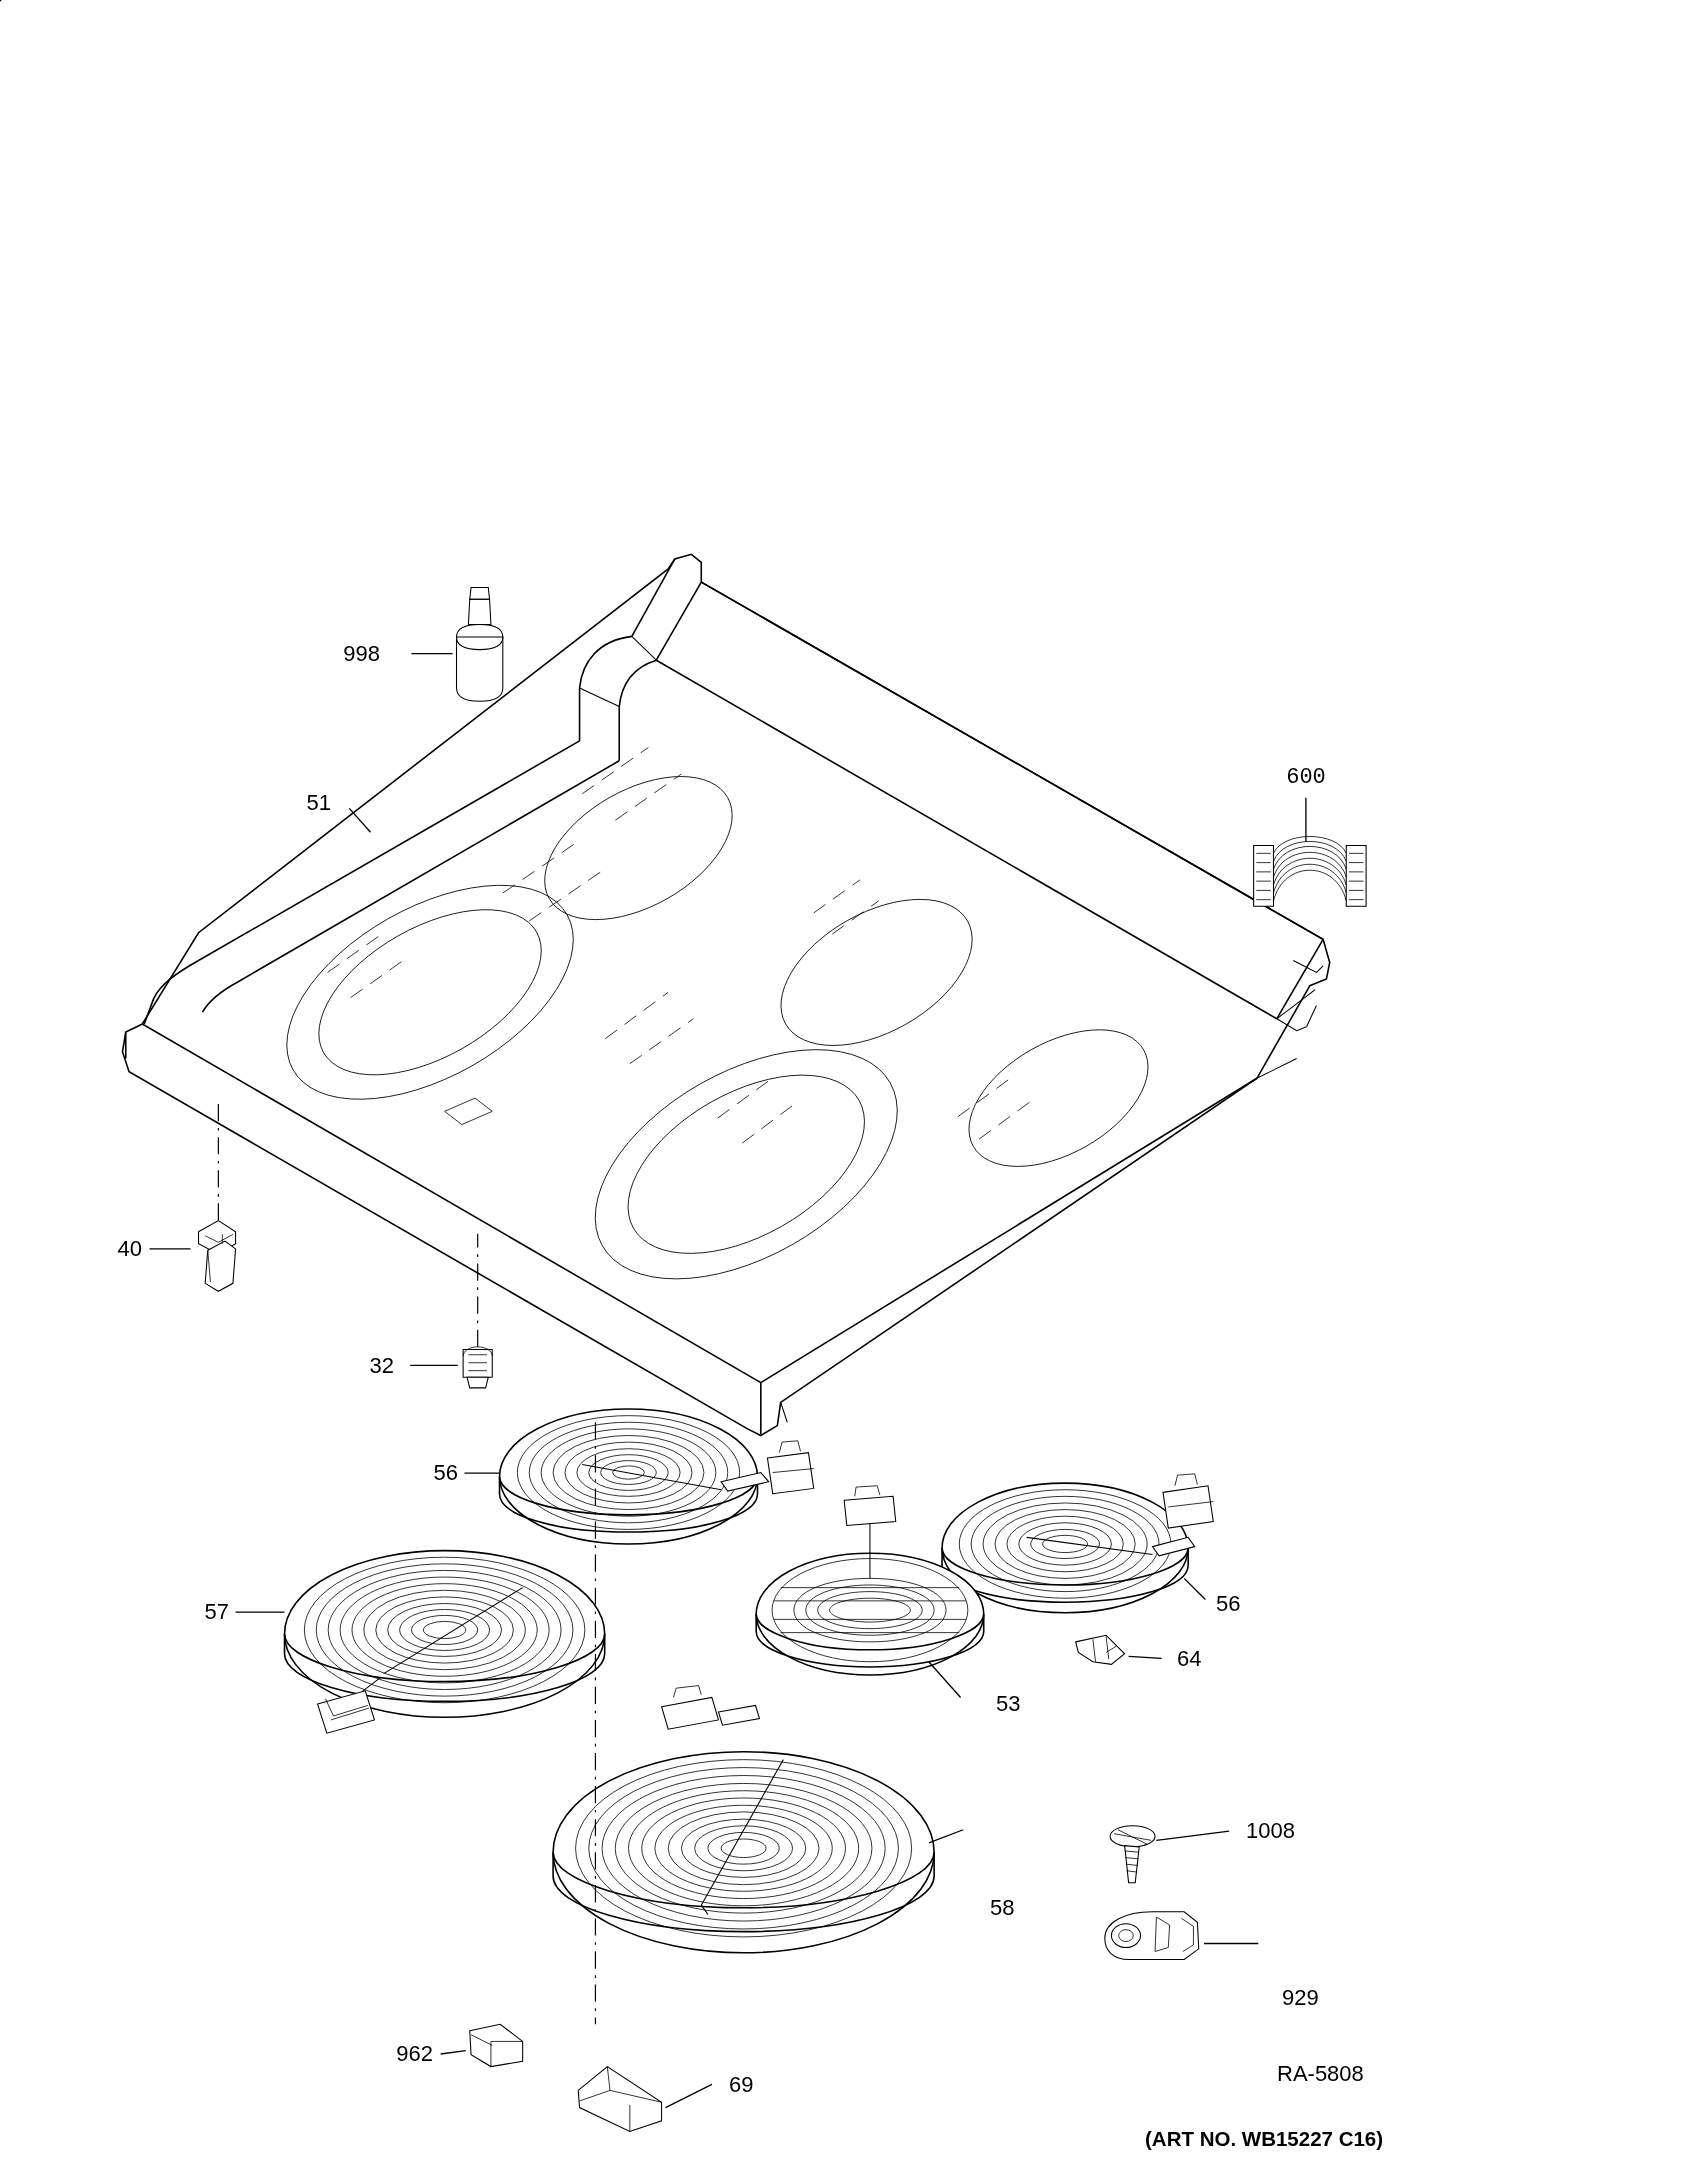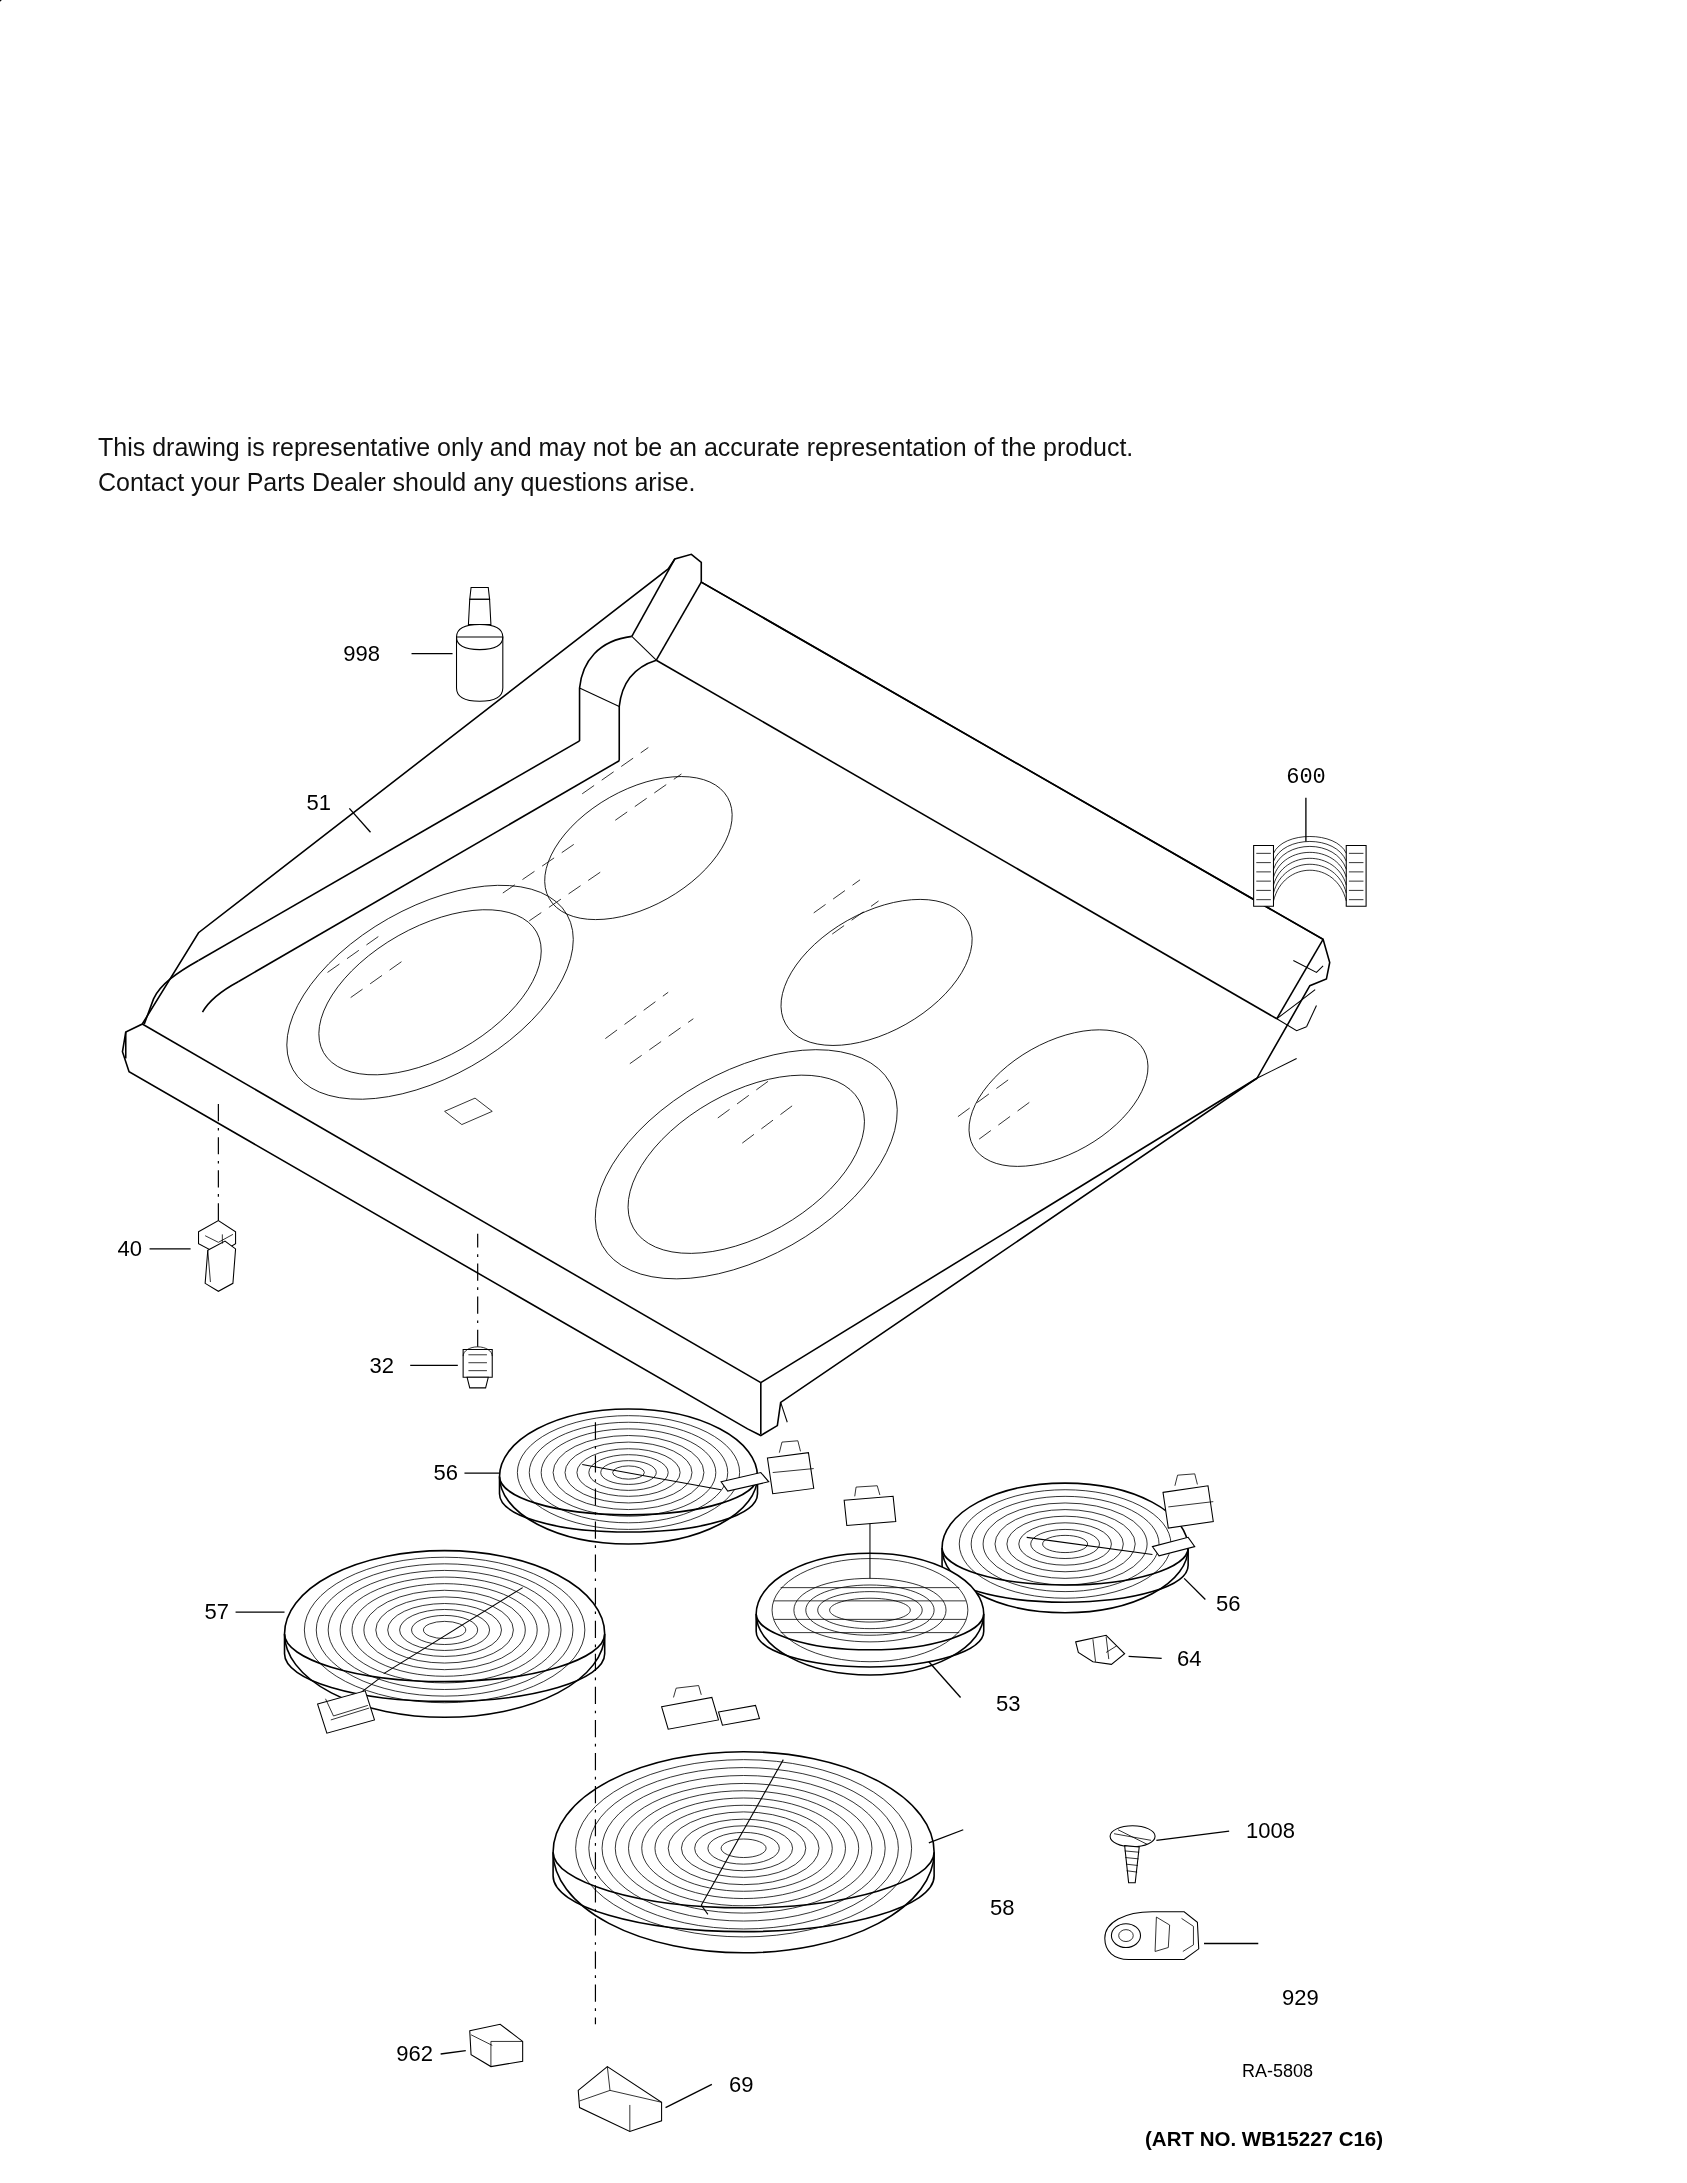--- a/index.html
+++ b/index.html
@@ -39,23 +39,24 @@
   }
   .art-no {
     position: absolute;
     font-size: 20.5px;
     font-weight: bold;
     color: #000;
     white-space: nowrap;
   }
   .ra-no {
     position: absolute;
-    font-size: 18px;
+    font-size: 22px;
     color: #000;
     white-space: nowrap;
+    margin-left: 35px;
   }
   svg.art {
     position: absolute;
     left: 0;
     top: 0;
     width: 1687px;
     height: 2183px;
   }
   .ln { fill: none; stroke: #000; stroke-width: 2.4; }
   .ln-thin { fill: none; stroke: #000; stroke-width: 1.6; }
@@ -63,22 +64,20 @@
   .ln-lead { fill: none; stroke: #000; stroke-width: 2.0; }
   .ln-dash { fill: none; stroke: #000; stroke-width: 1.8; stroke-dasharray: 26 10 4 10; }
   .fillw { fill: #ffffff; stroke: #000; stroke-width: 2.4; }
   .fillw-t { fill: #ffffff; stroke: #000; stroke-width: 1.6; }
 </style>
 </head>
 <body>
 
 <div id="page">
 
-  <div class="disclaimer">This drawing is representative only and may not be an accurate representation of the product.
-Contact your Parts Dealer should any questions arise.</div>
 
   <svg class="art" viewBox="0 0 2550 3300">
 
     <g>
 
       <path class="fillw" d="M1010,860 L1020,845 L1045,838 L1060,850 L1060,880
                               L2000,1420
                               L2010,1455 L2005,1480 L1980,1490
                               L1900,1630
                               L1180,2120

